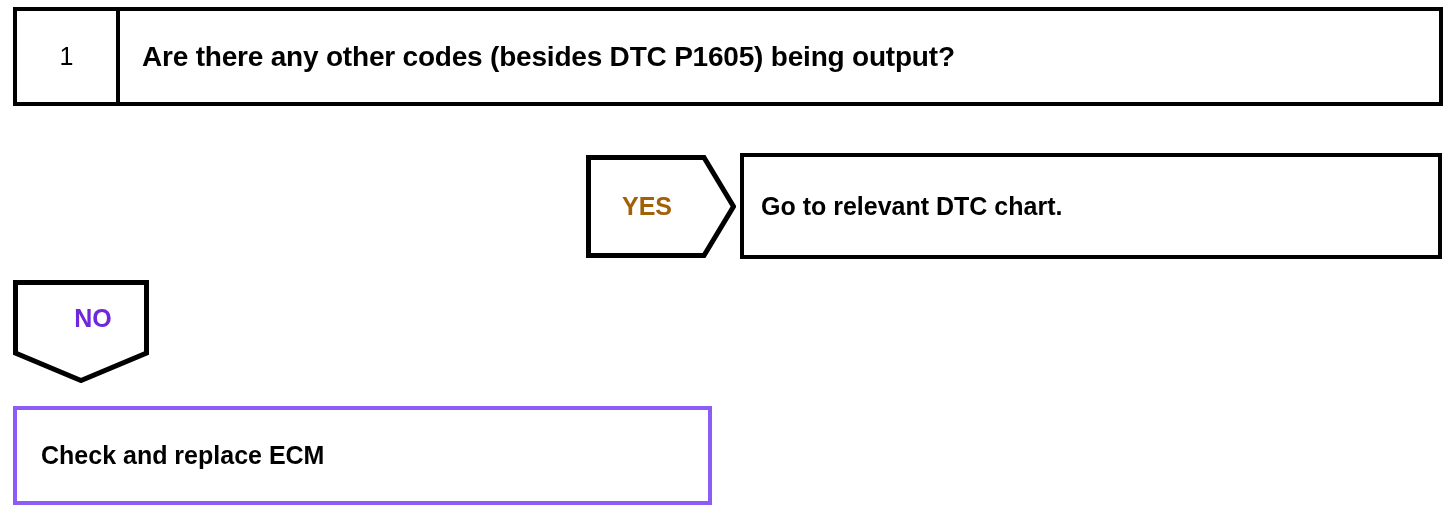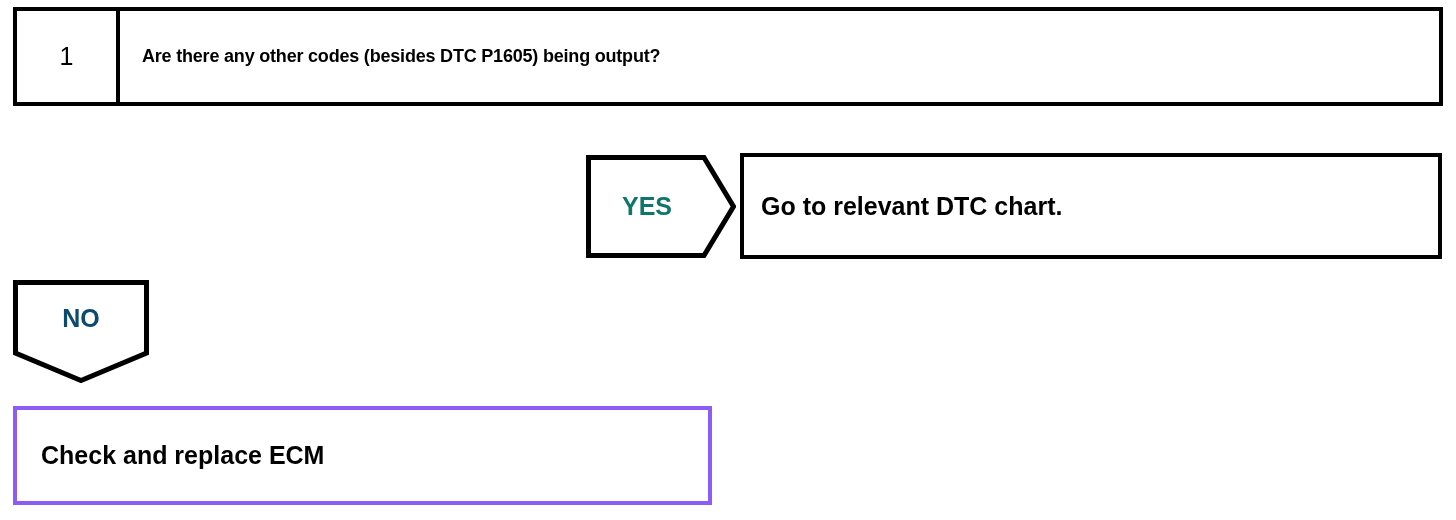--- a/index.html
+++ b/index.html
@@ -45,21 +45,21 @@
     line-height: 1;
   }
   .step-question-cell {
     flex: 1 1 auto;
     display: flex;
     align-items: center;
     padding-left: 22px;
     box-sizing: border-box;
   }
   .step-question-text {
-    font-size: 18px;
+    font-size: 28px;
     font-weight: bold;
     color: #000000;
     letter-spacing: -0.2px;
     white-space: nowrap;
   }
 
   
   .yes-pentagon {
     position: absolute;
     left: 586px;
@@ -76,21 +76,21 @@
     position: absolute;
     left: 586px;
     top: 155px;
     width: 122px;
     height: 103px;
     display: flex;
     align-items: center;
     justify-content: center;
     font-size: 25px;
     font-weight: bold;
-    color: #0f766e;
+    color: #a16207;
     pointer-events: none;
   }
 
   .yes-target-box {
     position: absolute;
     left: 740px;
     top: 153px;
     width: 702px;
     height: 106px;
     border: 4px solid #000000;
@@ -124,22 +124,23 @@
     position: absolute;
     left: 13px;
     top: 280px;
     width: 136px;
     height: 76px;
     display: flex;
     align-items: center;
     justify-content: center;
     font-size: 25px;
     font-weight: bold;
-    color: #0c4a6e;
+    color: #6d28d9;
     pointer-events: none;
+    padding-left: 12px;
   }
 
   .no-target-box {
     position: absolute;
     left: 13px;
     top: 406px;
     width: 699px;
     height: 99px;
     border: 4px solid #8b5cf6;
     box-sizing: border-box;

